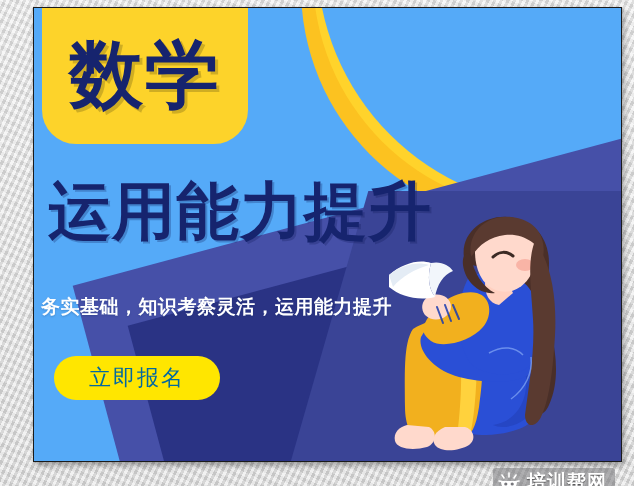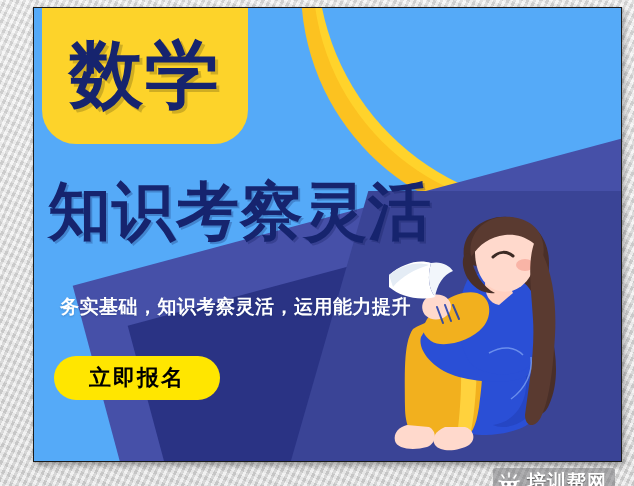--- a/index.html
+++ b/index.html
@@ -72,37 +72,37 @@
   #headline{
     position:absolute;left:14px;top:172px;width:560px;
     font-family:"DejaVu Sans","Liberation Sans",sans-serif;
     font-size:63px;font-weight:bold;color:#16246e;
     letter-spacing:1px;line-height:1;white-space:nowrap;
     text-shadow:2px 2px 0 rgba(10,20,80,.25);
   }
 
   
   #subtitle{
-    position:absolute;left:26px;top:286px;
+    position:absolute;left:7px;top:286px;
     font-family:"DejaVu Sans","Liberation Sans",sans-serif;
     font-size:19px;font-weight:bold;color:#ffffff;
     letter-spacing:.5px;white-space:nowrap;
     text-shadow:0 1px 2px rgba(0,40,90,.25);
   }
 
   
   #cta-button{
     position:absolute;left:20px;top:348px;width:166px;height:44px;
     background:#ffe600;border-radius:22px;border:none;
     display:flex;align-items:center;justify-content:center;
     cursor:pointer;padding:0;
   }
   #cta-button .txt{
     font-family:"DejaVu Sans","Liberation Sans",sans-serif;
-    font-size:22px;font-weight:bold;color:#000000;letter-spacing:2px;
+    font-size:22px;font-weight:normal;color:#0369a1;letter-spacing:2px;
   }
 
   
   #illustration{position:absolute;right:8px;bottom:0;width:240px;height:250px;}
   #illustration svg{display:block;width:100%;height:100%;}
 
   
   #watermark{
     position:absolute;left:493px;top:456px;height:27px;
     padding:0 8px 0 5px;display:flex;align-items:center;gap:7px;
@@ -127,21 +127,21 @@
   <div class="swoosh-blue-cut"></div>
 
   <div class="diag-mid"></div>
   <div class="diag-dark"></div>
   <div class="diag-face"></div>
 
   <div id="subject-badge">
     <span class="txt">数学</span>
   </div>
 
-  <div id="headline">知识考察灵活</div>
+  <div id="headline">运用能力提升</div>
 
   <div id="subtitle">务实基础，知识考察灵活，运用能力提升</div>
 
   <button id="cta-button">
     <span class="txt">立即报名</span>
   </button>
 
   <div id="illustration">
     <svg viewBox="0 0 240 250" xmlns="http://www.w3.org/2000/svg">
 

